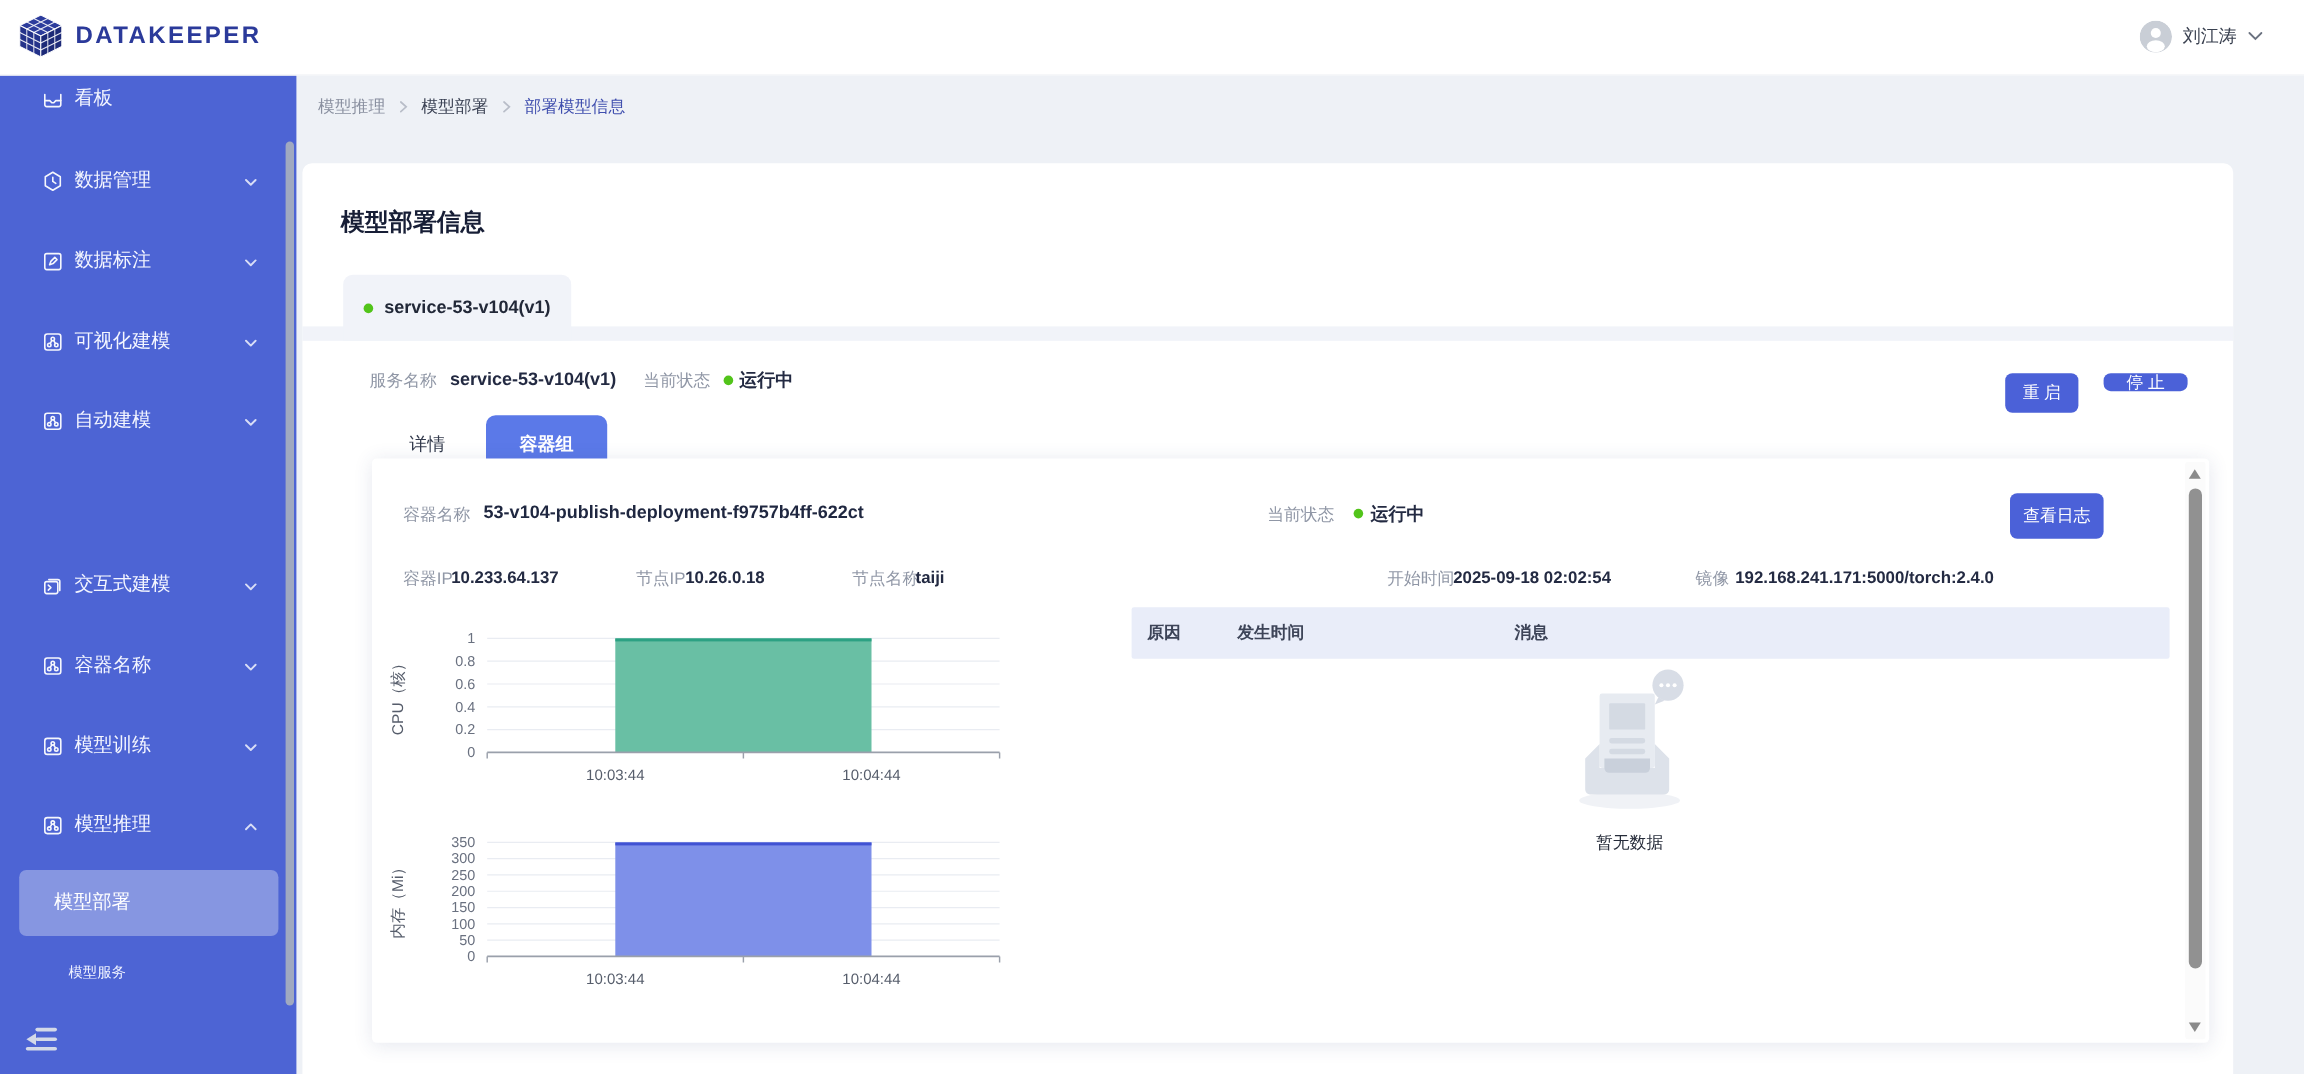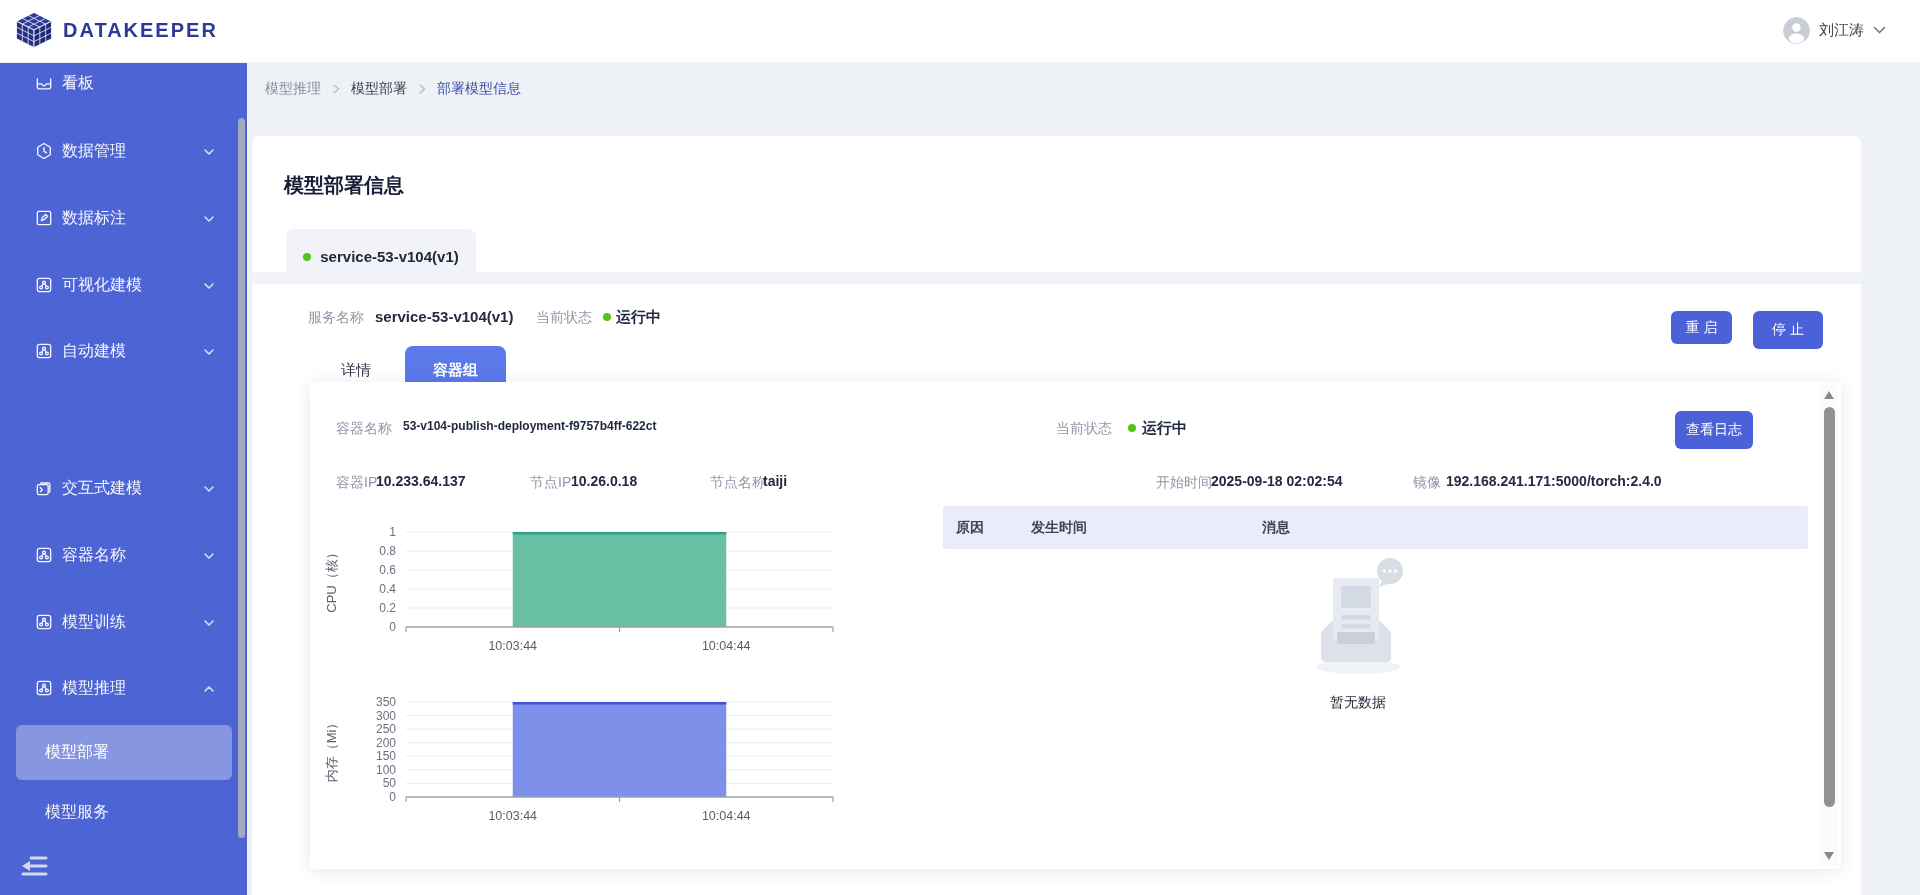--- a/index.html
+++ b/index.html
@@ -19,21 +19,21 @@
   .sidebar{position:absolute;left:0;top:62px;width:247px;height:833px;background:#4d64d4;z-index:10;}
   .nav-item{position:absolute;left:0;width:247px;height:40px;color:#f4f6ff;font-size:16px;cursor:pointer;}
   .nav-item .ic{position:absolute;left:34px;top:10px;width:20px;height:20px;}
   svg.lineic{stroke:#fff;fill:none;stroke-width:1.6;stroke-linecap:round;stroke-linejoin:round;opacity:.95;}
   .nav-label{position:absolute;left:62px;top:10px;line-height:20px;}
   .chev{position:absolute;right:32px;top:15px;width:12px;height:12px;}
   .chev path{stroke:rgba(255,255,255,.78);stroke-width:1.6;fill:none;stroke-linecap:round;stroke-linejoin:round;}
   .chev.up{transform:rotate(180deg);}
   .sub-active{position:absolute;left:16px;width:216px;height:55px;background:#8696e1;border-radius:6px;
               color:#fff;font-size:16px;display:flex;align-items:center;padding-left:29px;box-sizing:border-box;cursor:pointer;}
-  .sub-plain{position:absolute;left:45px;height:22px;color:#f0f3ff;font-size:16px;cursor:pointer;}
+  .sub-plain{position:absolute;left:57px;height:22px;color:#f0f3ff;font-size:12px;cursor:pointer;}
   .sidebar-thumb{position:absolute;right:2px;top:56px;width:7px;height:720px;border-radius:4px;
                  background:rgba(170,176,190,.9);cursor:pointer;}
   .collapse-btn{position:absolute;left:20px;top:792px;width:30px;height:24px;cursor:pointer;}
 
   
   .breadcrumb{position:absolute;left:265px;top:80px;display:flex;align-items:center;gap:11px;font-size:14px;z-index:5;}
   .bc-1{color:#8a90a0;cursor:pointer;}
   .bc-2{color:#3a4153;cursor:pointer;}
   .bc-3{color:#3f4eae;}
   .bc-sep path{stroke:#b8bdc8;stroke-width:1.4;fill:none;stroke-linecap:round;}
@@ -265,29 +265,29 @@
     <span>service-53-v104(v1)</span>
   </div>
 
   <span class="flabel" style="left:56px;top:173px">服务名称</span>
   <span class="fvalue" style="left:123px;top:172px;font-size:15px">service-53-v104(v1)</span>
   <span class="flabel" style="left:284px;top:173px">当前状态</span>
   <span class="statdot" style="left:351px;top:177px"></span>
   <span class="fvalue" style="left:364px;top:172px;font-size:15px">运行中</span>
 
   <button class="btn" style="left:1419px;top:175px;width:61px;height:33px">重 启</button>
-  <button class="btn" style="left:1501px;top:175px;width:70px;height:38px">停 止</button>
+  <button class="btn" style="left:1501px;top:175px;width:70px;height:15px">停 止</button>
 
   <div class="tab-detail">详情</div>
   <div class="tab-containers">容器组</div>
 
   <div class="panel">
 
     <span class="flabel" style="left:26px;top:38px">容器名称</span>
-    <span class="fvalue" style="left:93px;top:37px;font-size:12px;color:#1f2740">53-v104-publish-deployment-f9757b4ff-622ct</span>
+    <span class="fvalue" style="left:93px;top:37px;font-size:15px;color:#1f2740">53-v104-publish-deployment-f9757b4ff-622ct</span>
     <span class="flabel" style="left:746px;top:38px">当前状态</span>
     <span class="statdot" style="left:818px;top:42px"></span>
     <span class="fvalue" style="left:832px;top:37px;font-size:15px">运行中</span>
     <button class="btn" style="left:1365px;top:29px;width:78px;height:38px">查看日志</button>
 
     <span class="flabel" style="left:26px;top:92px">容器IP</span>
     <span class="fvalue" style="left:66px;top:91px">10.233.64.137</span>
     <span class="flabel" style="left:220px;top:92px">节点IP</span>
     <span class="fvalue" style="left:261px;top:91px">10.26.0.18</span>
     <span class="flabel" style="left:400px;top:92px">节点名称</span>

